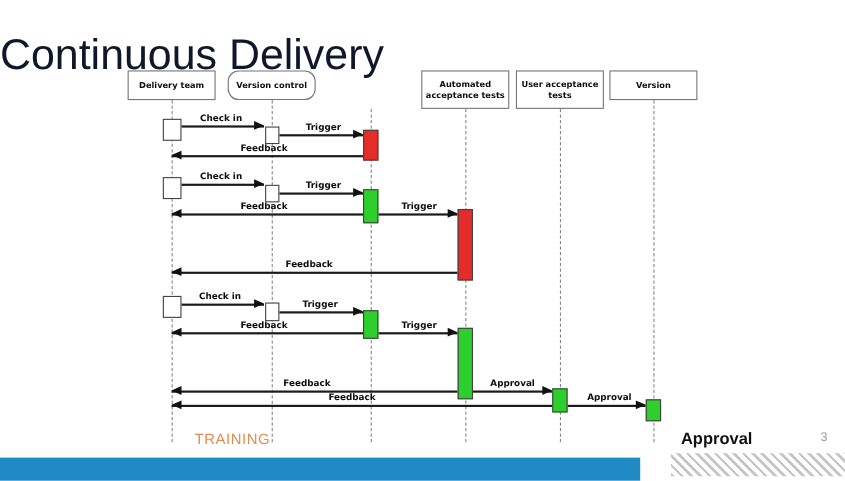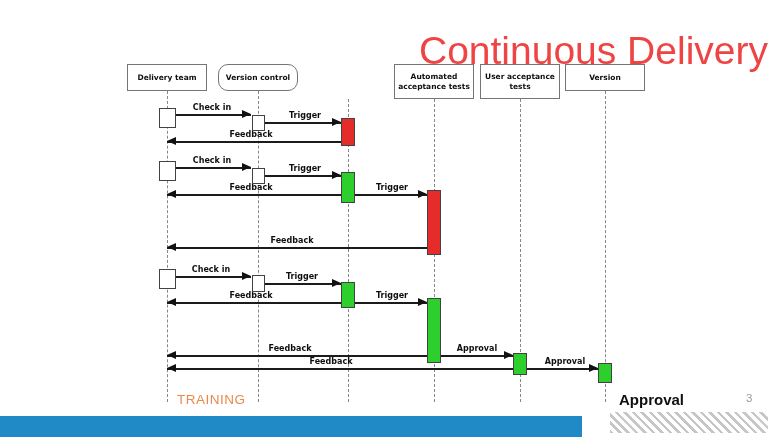--- a/index.html
+++ b/index.html
@@ -1,24 +1,24 @@
 <!DOCTYPE html>
 <html style="--accent-blue: #1f8ac5; --training-orange: #e98a4d; --hatch-gray: #c6c6c6;"><head>
 <meta charset="utf-8">
 <style>
   html,body{margin:0;padding:0}
   body{
     width:768px;height:437px;position:relative;overflow:hidden;
     background:#ffffff;font-family:"Liberation Sans",sans-serif;
   }
   #title{
-    position:absolute;top:3px;left:0;right:0;text-align:right;
-    font-size:39px;font-weight:400;color:#ef4444;letter-spacing:0;
+    position:absolute;top:3px;left:0;right:0;text-align:left;
+    font-size:39px;font-weight:400;color:#0f172a;letter-spacing:0;
   }
-  #diagram{position:absolute;left:11px;top:0;width:664px;height:437px}
+  #diagram{position:absolute;left:0;top:0;width:664px;height:437px}
   .head-box{
     position:absolute;background:#fff;border:1px solid #757575;
     display:flex;align-items:center;justify-content:center;text-align:center;
     font-family:"DejaVu Sans",sans-serif;font-weight:bold;font-size:7.5px;
     line-height:1.3;color:#0e0e0e;box-sizing:border-box;
   }
   .lifeline{position:absolute;width:0;border-left:1px dashed #878787}
   .msg-line{position:absolute;height:1.5px;background:#1b1b1b}
   .msg-label{
     position:absolute;transform:translateX(-50%);white-space:nowrap;

